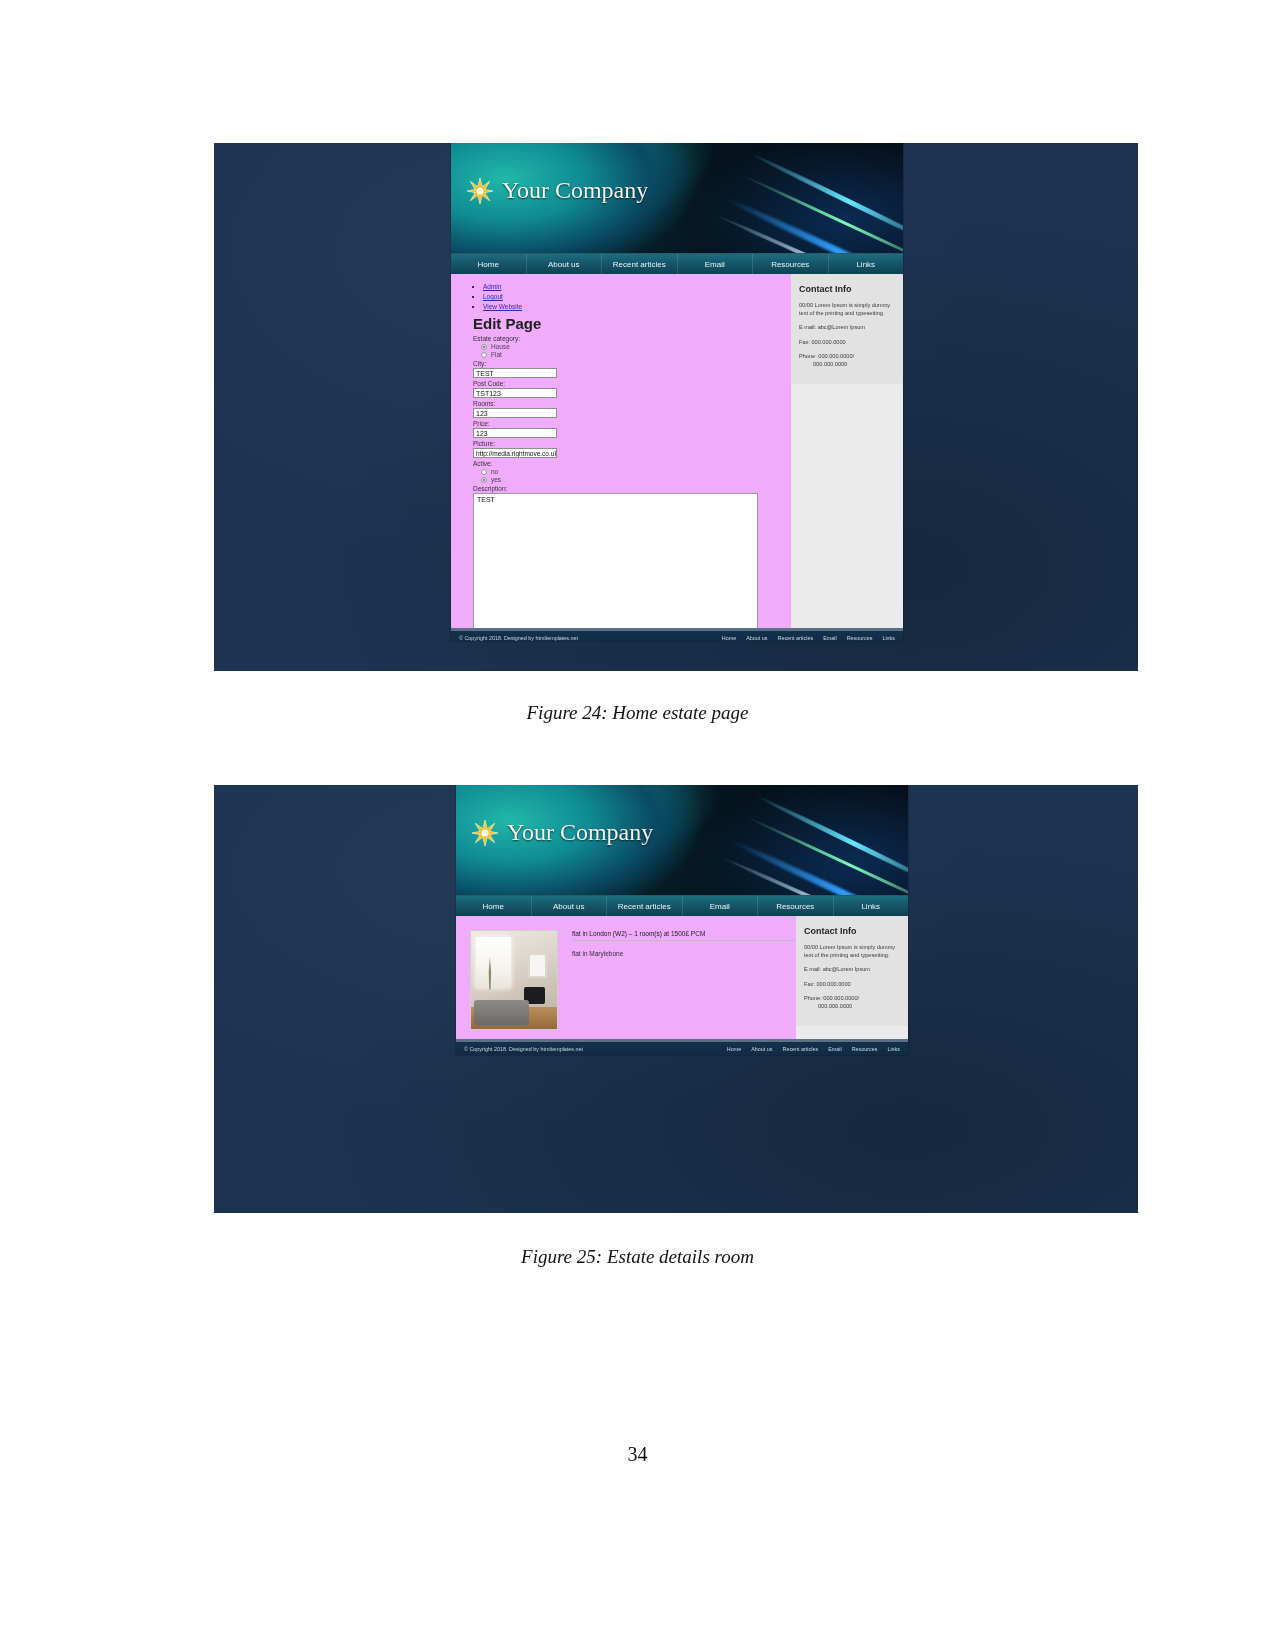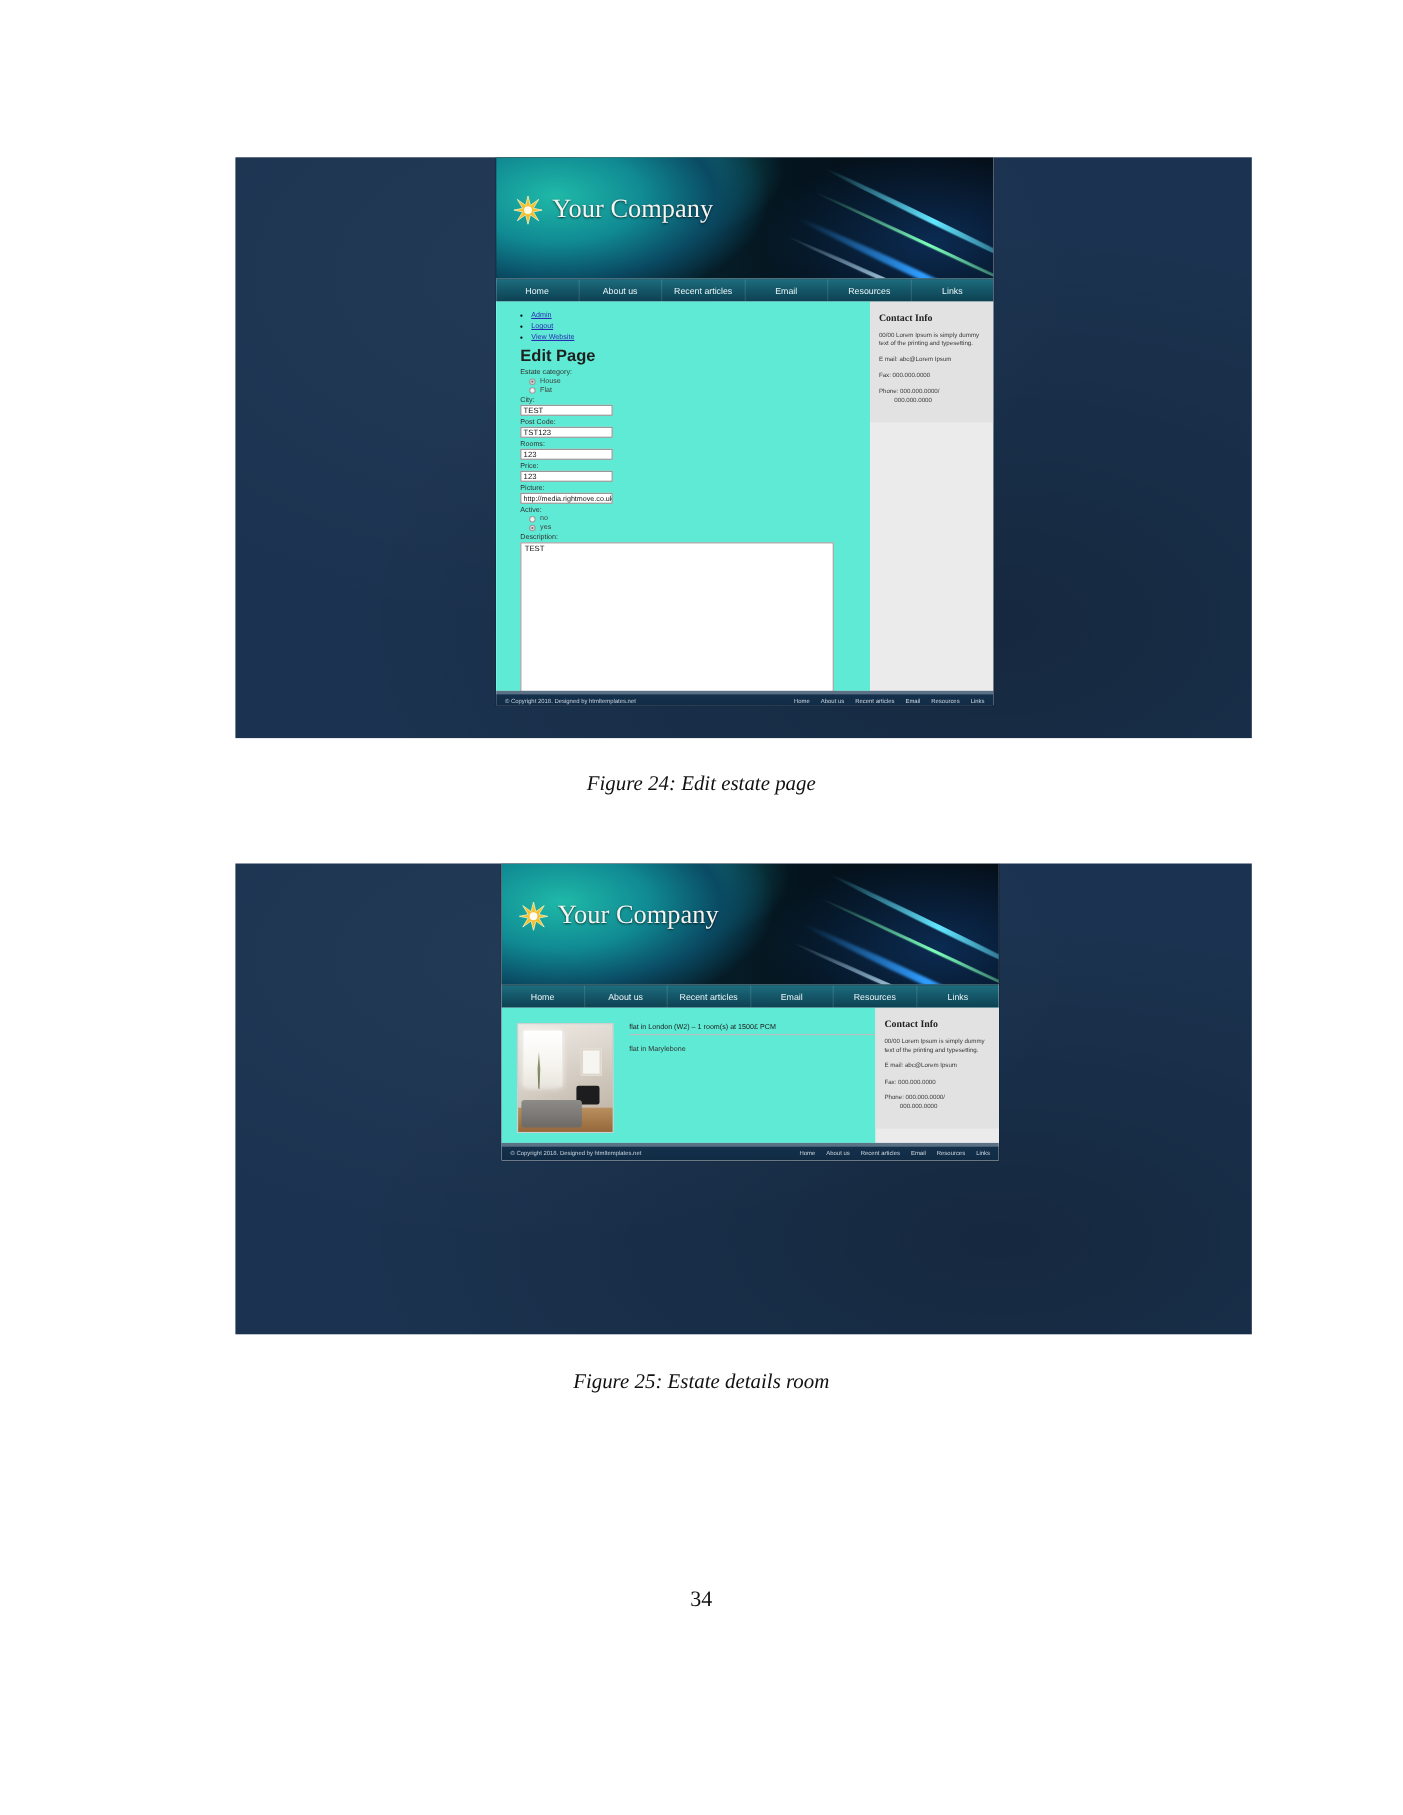--- a/index.html
+++ b/index.html
@@ -90,26 +90,26 @@
     text-align:center;
     color:#e9f4f6;
     font-family:"Liberation Sans", sans-serif;
     white-space:nowrap;
     border-right:1px solid rgba(255,255,255,.13);
   }
   .nav-item:last-child{ border-right:none; }
 
   
   .site-body{ display:flex; width:100%; background:#fff; }
-  .col-main{ background:#5eead4; position:relative; }
+  .col-main{ background:#f0abfc; position:relative; }
   .col-side{ background:#ebebeb; position:relative; }
 
   .side-inner{ position:relative; }
   .side-title{
-    font-family:Liberation Serif, serif;
+    font-family:Liberation Sans, sans-serif;
     font-weight:bold;
     color:#222;
   }
   .side-p{
     font-family:"Liberation Sans", sans-serif;
     color:#3a3a3a;
     line-height:1.35;
   }
 
   
@@ -381,21 +381,21 @@
           <span style="font-size:5.4px; margin-left:10px;">Recent articles</span>
           <span style="font-size:5.4px; margin-left:10px;">Email</span>
           <span style="font-size:5.4px; margin-left:10px;">Resources</span>
           <span style="font-size:5.4px; margin-left:10px;">Links</span>
         </span>
       </div>
     </div>
   </div>
 </div>
 
-<div class="caption" style="left:0; top:702px;">Figure 24: Edit estate page</div>
+<div class="caption" style="left:0; top:702px;">Figure 24: Home estate page</div>
 
 <div class="figure" style="left:214px; top:785px; width:924px; height:428px;">
 
   <div class="shot" style="width:924px; height:428px;">
 
     <div class="site" style="left:242px; top:0px; width:452px; height:270px;">
 
       <div class="banner" style="height:110px;">
         <div class="banner-art"></div>
         <div class="streak" style="left:300px; top:8px; width:220px; height:5px; background:linear-gradient(90deg,rgba(60,220,255,0),#63e6ff,rgba(60,220,255,0)); transform:rotate(26deg);"></div>

